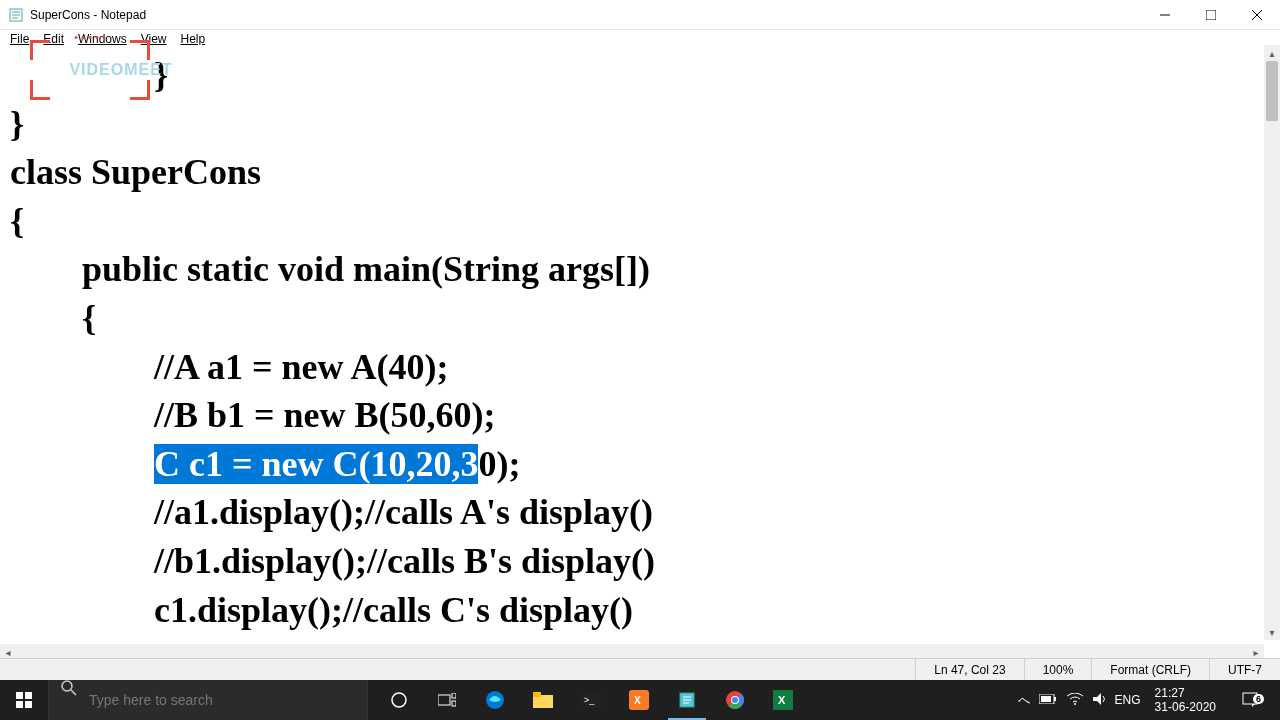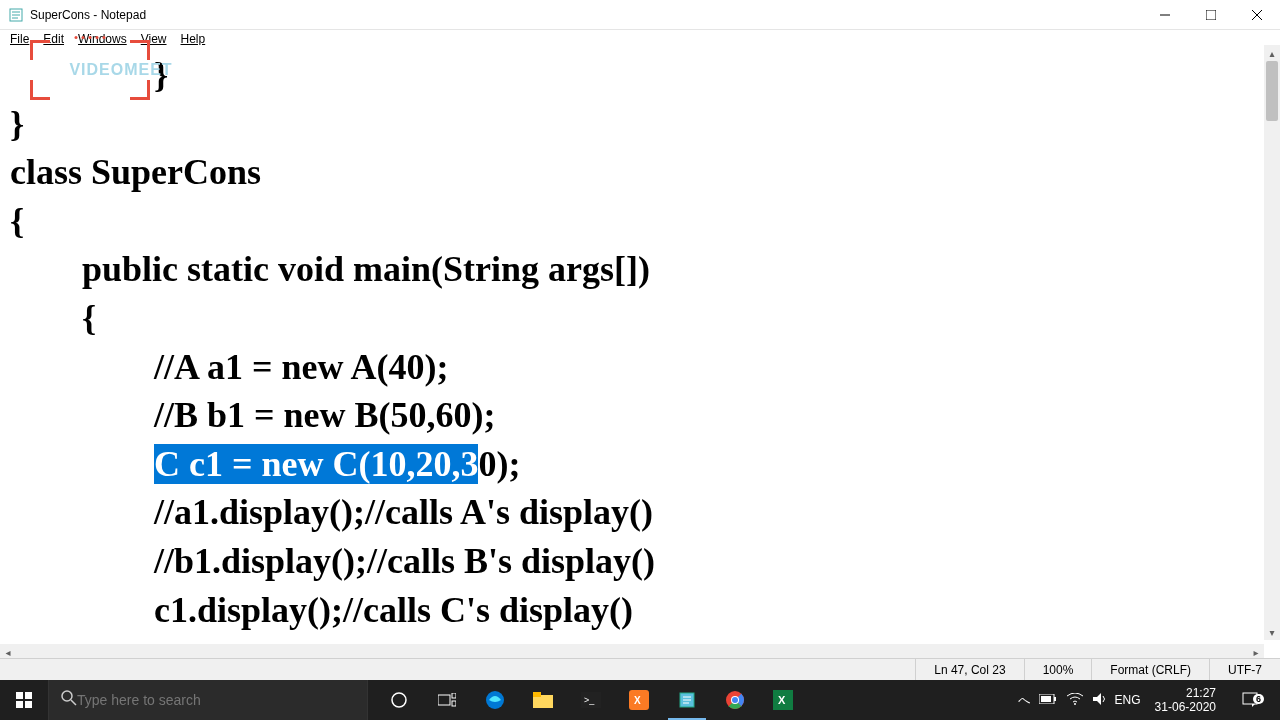--- a/index.html
+++ b/index.html
@@ -37,28 +37,28 @@
 
 .scrollbar-h { position: absolute; left: 0; right: 16px; bottom: 60px; height: 16px; background: #f0f0f0; display:flex; justify-content: space-between; }
 .scrollbar-h-btn { width: 16px; height: 16px; display: flex; align-items: center; justify-content: center; cursor: pointer; }
 
 .statusbar { position: absolute; bottom: 40px; left: 0; right: 0; height: 22px; background: #f0f0f0; border-top: 1px solid #d0d0d0; display: flex; align-items: center; font-size: 12px; color: #000; }
 .status-spacer { flex: 1; }
 .status-cell { padding: 0 18px; border-left: 1px solid #d0d0d0; height: 100%; display: flex; align-items: center; }
 
 .taskbar { position: absolute; bottom: 0; left: 0; right: 0; height: 40px; background: #1f1f1f; display: flex; align-items: stretch; }
 .task-start { width: 48px; display: flex; align-items: center; justify-content: center; cursor: pointer; }
-.task-search { display: flex; align-items: center; background: #2b2b2b; margin: 0; padding: 0 12px; min-width: 320px; border-left:1px solid #333; border-right:1px solid #333; }
+.task-search { display: flex; background: #2b2b2b; margin: 0; padding: 0 12px; min-width: 320px; gap: 12px; border-left:1px solid #333; border-right:1px solid #333; }
 .task-search input { background: transparent; border: none; outline: none; color: #ccc; font-size: 14px; flex: 1; }
 .task-center { flex: 1; display: flex; align-items: center; justify-content: flex-start; padding-left: 8px; gap: 2px; }
 .task-icon { width: 46px; height: 40px; display: flex; align-items: center; justify-content: center; cursor: pointer; position: relative; }
 .task-icon.active::after { content:''; position:absolute; bottom:0; left:4px; right:4px; height:2px; background:#76b9ed; }
 .tray { display: flex; align-items: center; gap: 8px; padding: 0 10px; color: #fff; font-size: 12px; }
 .tray-group { display: flex; align-items: center; gap: 10px; }
-.tray-clock { text-align: right; line-height: 1.2; font-size: 12px; padding: 0 6px; }
+.tray-clock { text-align: left; line-height: 1.2; font-size: 12px; padding: 0 6px; }
 .tray-notif { width: 40px; display: flex; align-items: center; justify-content: center; position: relative; }
 .notif-badge { position: absolute; bottom: 4px; right: 6px; background: #fff; color: #000; font-size: 9px; border-radius: 8px; padding: 0 3px; font-weight:bold; }
 
 .chev { font-size: 10px; color: #606060; }
 </style>
 </head>
 <body>
 
 <div class="titlebar">
   <span class="titlebar-icon">

